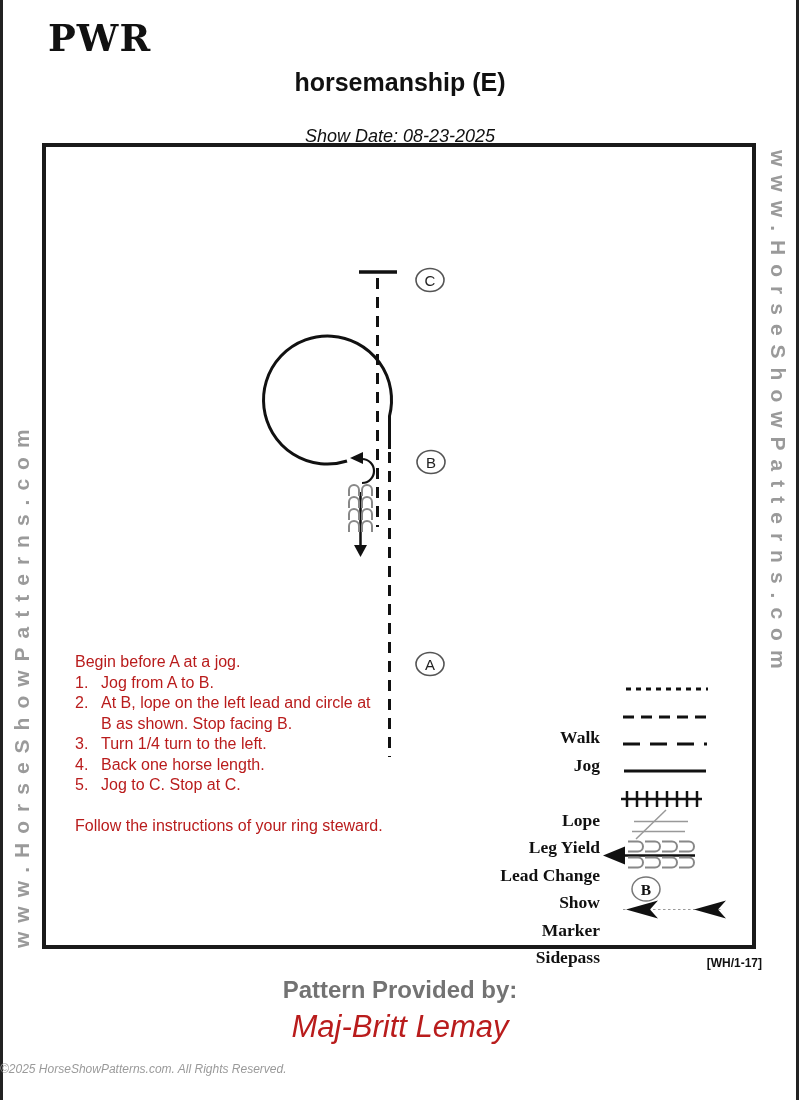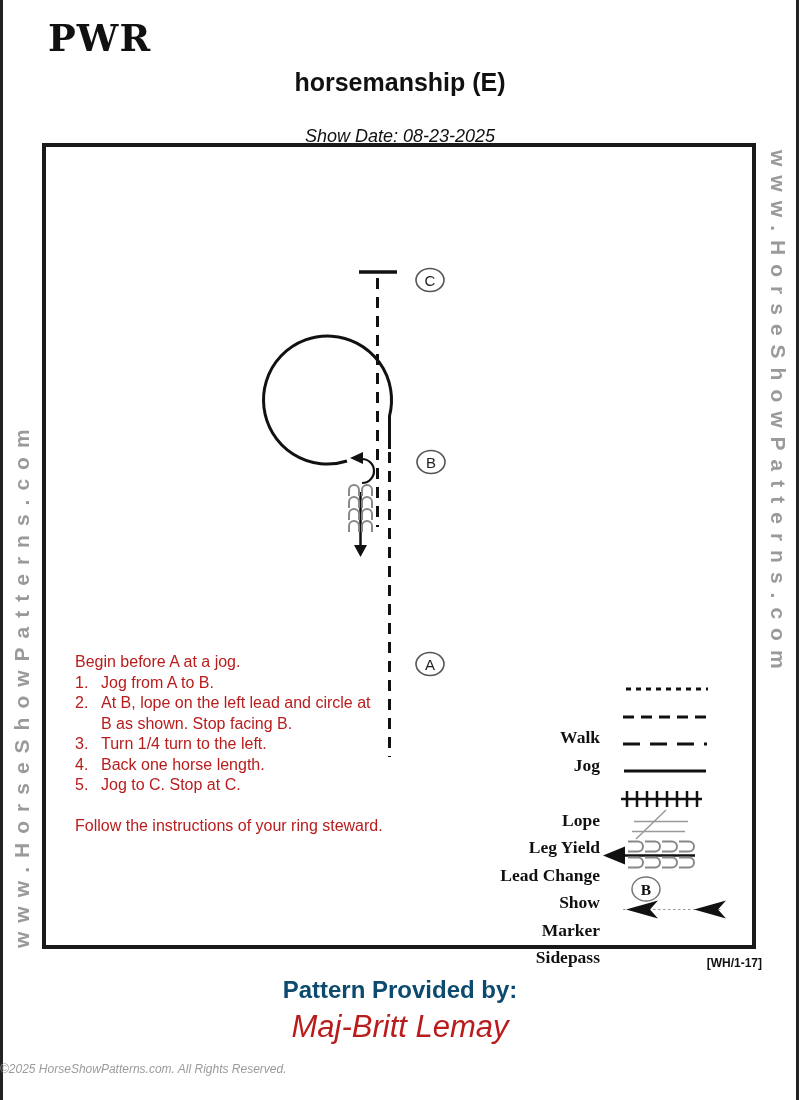--- a/index.html
+++ b/index.html
@@ -33,21 +33,21 @@
   .instructions .txt{white-space:pre-line;}
   .instructions .note{margin-top:20px;}
 
   .legend-label{position:absolute;left:380px;width:220px;height:22px;line-height:22px;
         text-align:right;font-family:"Liberation Serif",serif;font-weight:bold;
         font-size:17.5px;color:#111;margin-top:48px;}
 
   .footer-code{position:absolute;right:38px;top:956px;font-family:"Liberation Sans",sans-serif;
         font-weight:bold;font-size:12px;color:#111;}
   .provided{position:absolute;left:0;top:976px;width:100%;text-align:center;
-        font-family:"Liberation Sans",sans-serif;font-weight:bold;font-size:24px;color:#0c4a6e;}
+        font-family:"Liberation Sans",sans-serif;font-weight:bold;font-size:24px;color:#737373;}
   .provider{position:absolute;left:0;top:1009px;width:100%;text-align:center;
         font-family:"Liberation Sans",sans-serif;font-style:italic;font-size:31px;color:#b91c1c;}
   .copyright{position:absolute;left:0;top:1062px;width:100%;text-align:left;
         font-family:"Liberation Sans",sans-serif;font-style:italic;font-size:12px;color:#9a9a9a;}
 
   text.marker-letter{font-family:"Liberation Sans",sans-serif;font-size:15px;fill:#222;}
   text.legend-marker-letter{font-family:"Liberation Serif",serif;font-weight:bold;font-size:15.5px;fill:#111;}
 </style>
 </head>
 <body>

